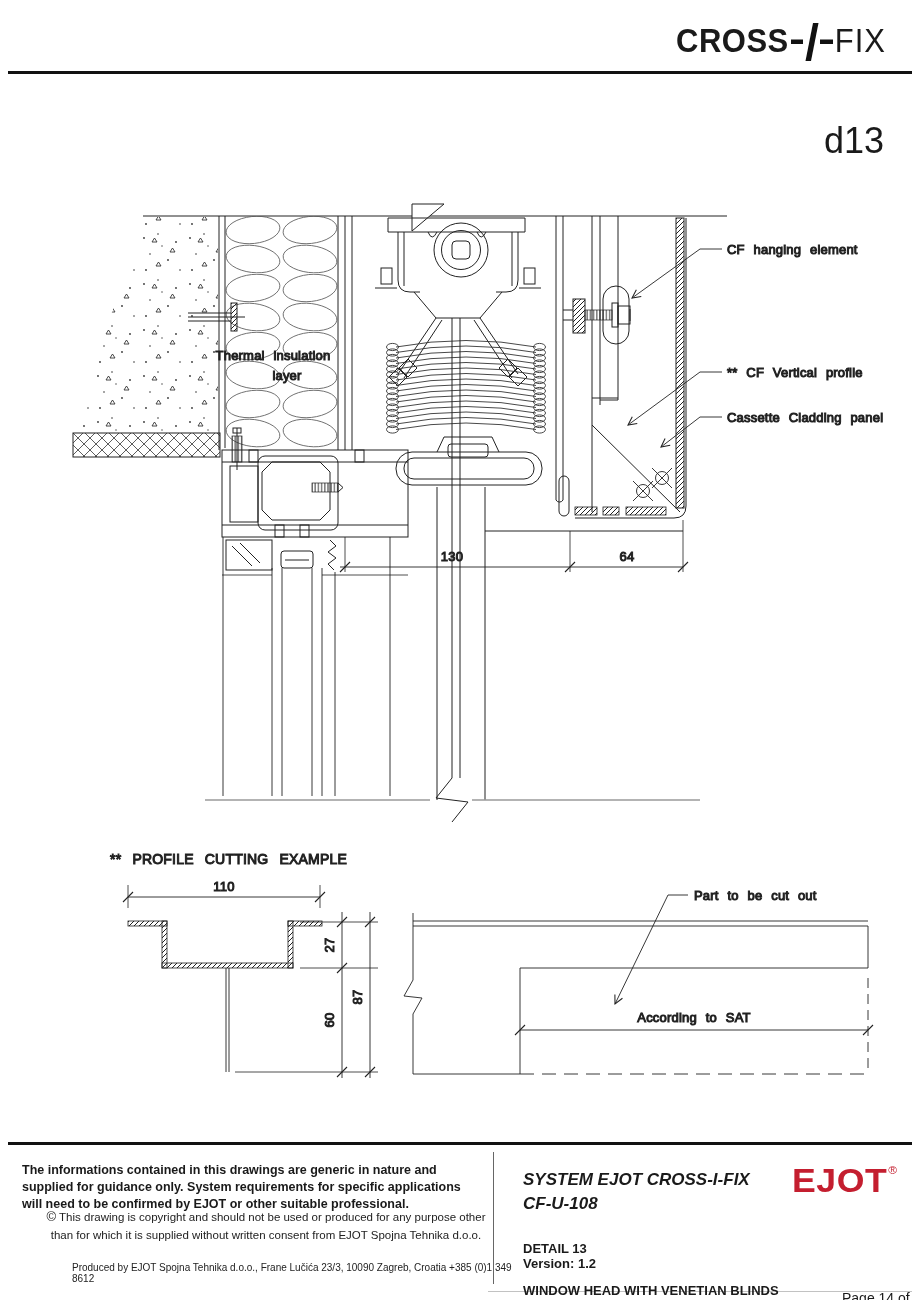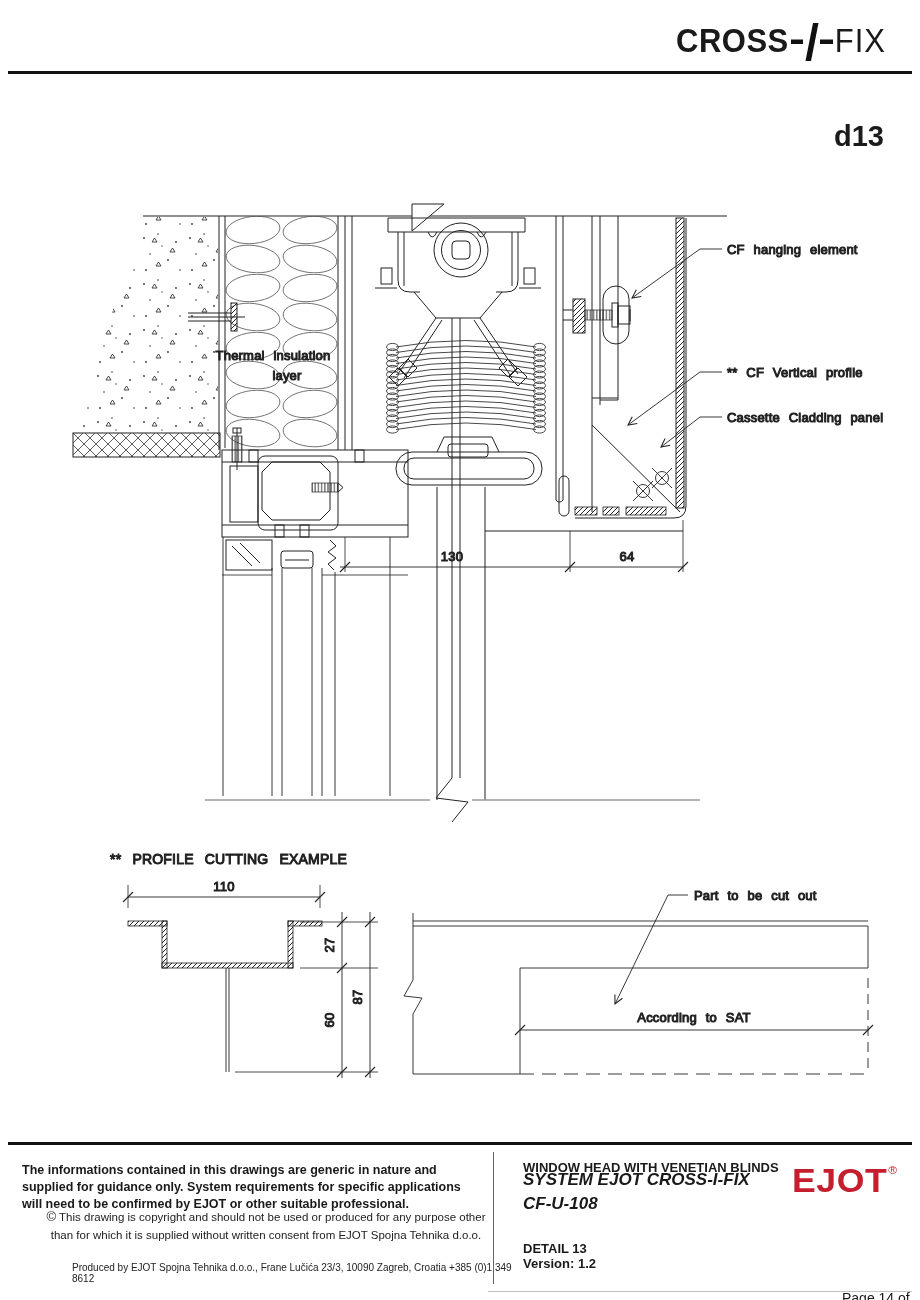--- a/index.html
+++ b/index.html
@@ -4,35 +4,35 @@
 <style>
   html,body{margin:0;padding:0;background:#e8e8e8;}
   .page{position:relative;width:920px;height:1300px;background:#ffffff;margin:0 auto;
         font-family:"Liberation Sans",sans-serif;color:#1a1a1a;overflow:hidden;}
   
   .brand{position:absolute;top:22px;right:34px;display:flex;align-items:center;height:40px;}
   .brand .b1{font-size:31px;font-weight:800;letter-spacing:.5px;transform:scaleY(1.05);}
   .brand .b2{font-size:31px;font-weight:400;letter-spacing:1px;transform:scaleY(1.05);}
   .brand svg{margin:0 2px;}
   .rule-top{position:absolute;top:71px;left:8px;width:904px;height:3px;background:#111;}
-  .dcode{position:absolute;top:120px;right:36px;font-size:29px;font-weight:700;}
+  .dcode{position:absolute;top:120px;right:36px;font-size:36px;font-weight:400;}
   
   .draw{position:absolute;left:0;top:0;width:920px;height:1140px;}
   .draw text{font-family:"Liberation Sans",sans-serif;font-size:13px;fill:#1a1a1a;word-spacing:5px;letter-spacing:.2px;}
   .draw text.hd{font-size:14px;word-spacing:7px;}
   
   .f-topline{position:absolute;top:1142px;left:8px;width:904px;height:3px;background:#111;}
   .f-divider{position:absolute;top:1152px;left:493px;width:1px;height:132px;background:#666;}
   .f-bottomline{position:absolute;top:1291px;left:488px;width:424px;height:1px;background:#c2c2c2;}
   .f-disclaimer{position:absolute;top:1162px;left:22px;width:452px;font-size:12.5px;font-weight:700;line-height:1.35;}
   .f-copy{position:absolute;top:1208px;left:38px;width:456px;font-size:11.5px;line-height:1.45;color:#222;text-align:center;}
   .f-copy .cic{font-size:13px;margin-right:3px;}
   .f-produced{position:absolute;top:1262px;left:38px;width:460px;font-size:10px;color:#222;margin-left:34px;}
   .f-sys{position:absolute;top:1168px;left:523px;font-size:17px;font-weight:700;line-height:1.4;font-style:italic;}
-  .f-title{position:absolute;top:1160px;left:523px;font-size:13px;font-weight:700;}
+  .f-title{position:absolute;top:1283px;left:523px;font-size:13px;font-weight:700;}
   .f-detail{position:absolute;top:1234px;left:523px;font-size:13px;font-weight:700;margin-top:7px;}
   .f-version{position:absolute;top:1256px;left:523px;font-size:13px;font-weight:700;}
   .ejot{position:absolute;top:1162px;left:792px;font-size:33px;font-weight:800;letter-spacing:.5px;
         transform:scaleX(1.08);transform-origin:left;}
   .ejot sup{font-size:11px;font-weight:400;vertical-align:18px;margin-left:1px;}
   .f-page{position:absolute;top:1290px;left:806px;font-size:14px;margin-left:36px;}
 </style>
 </head>
 <body>
 

